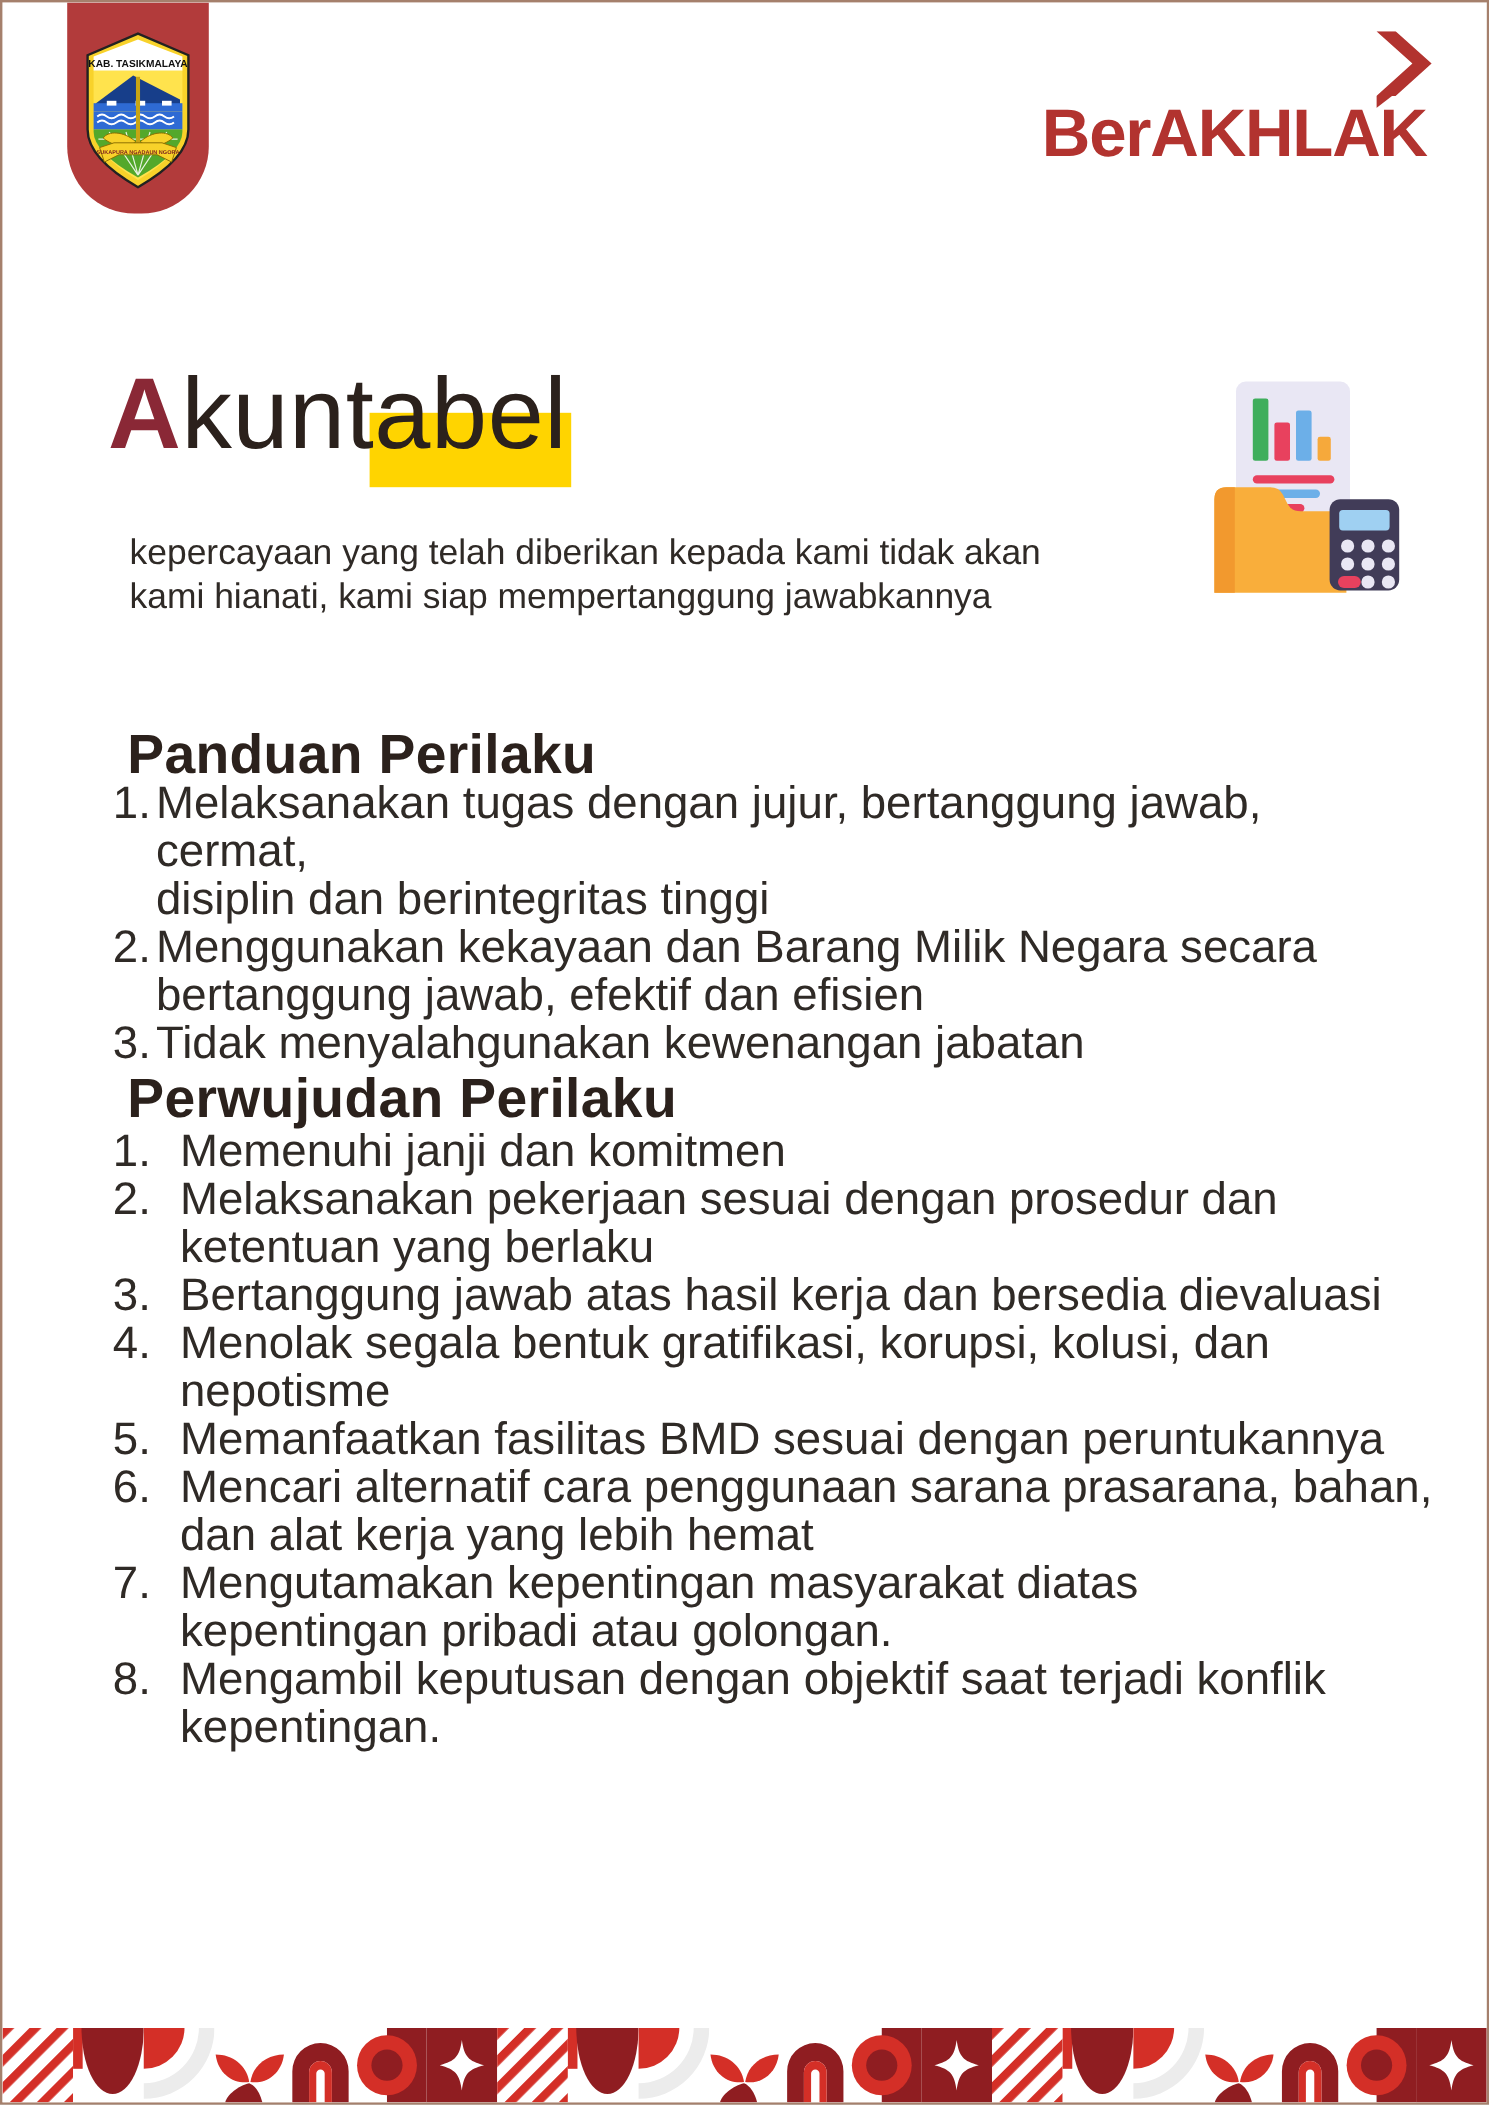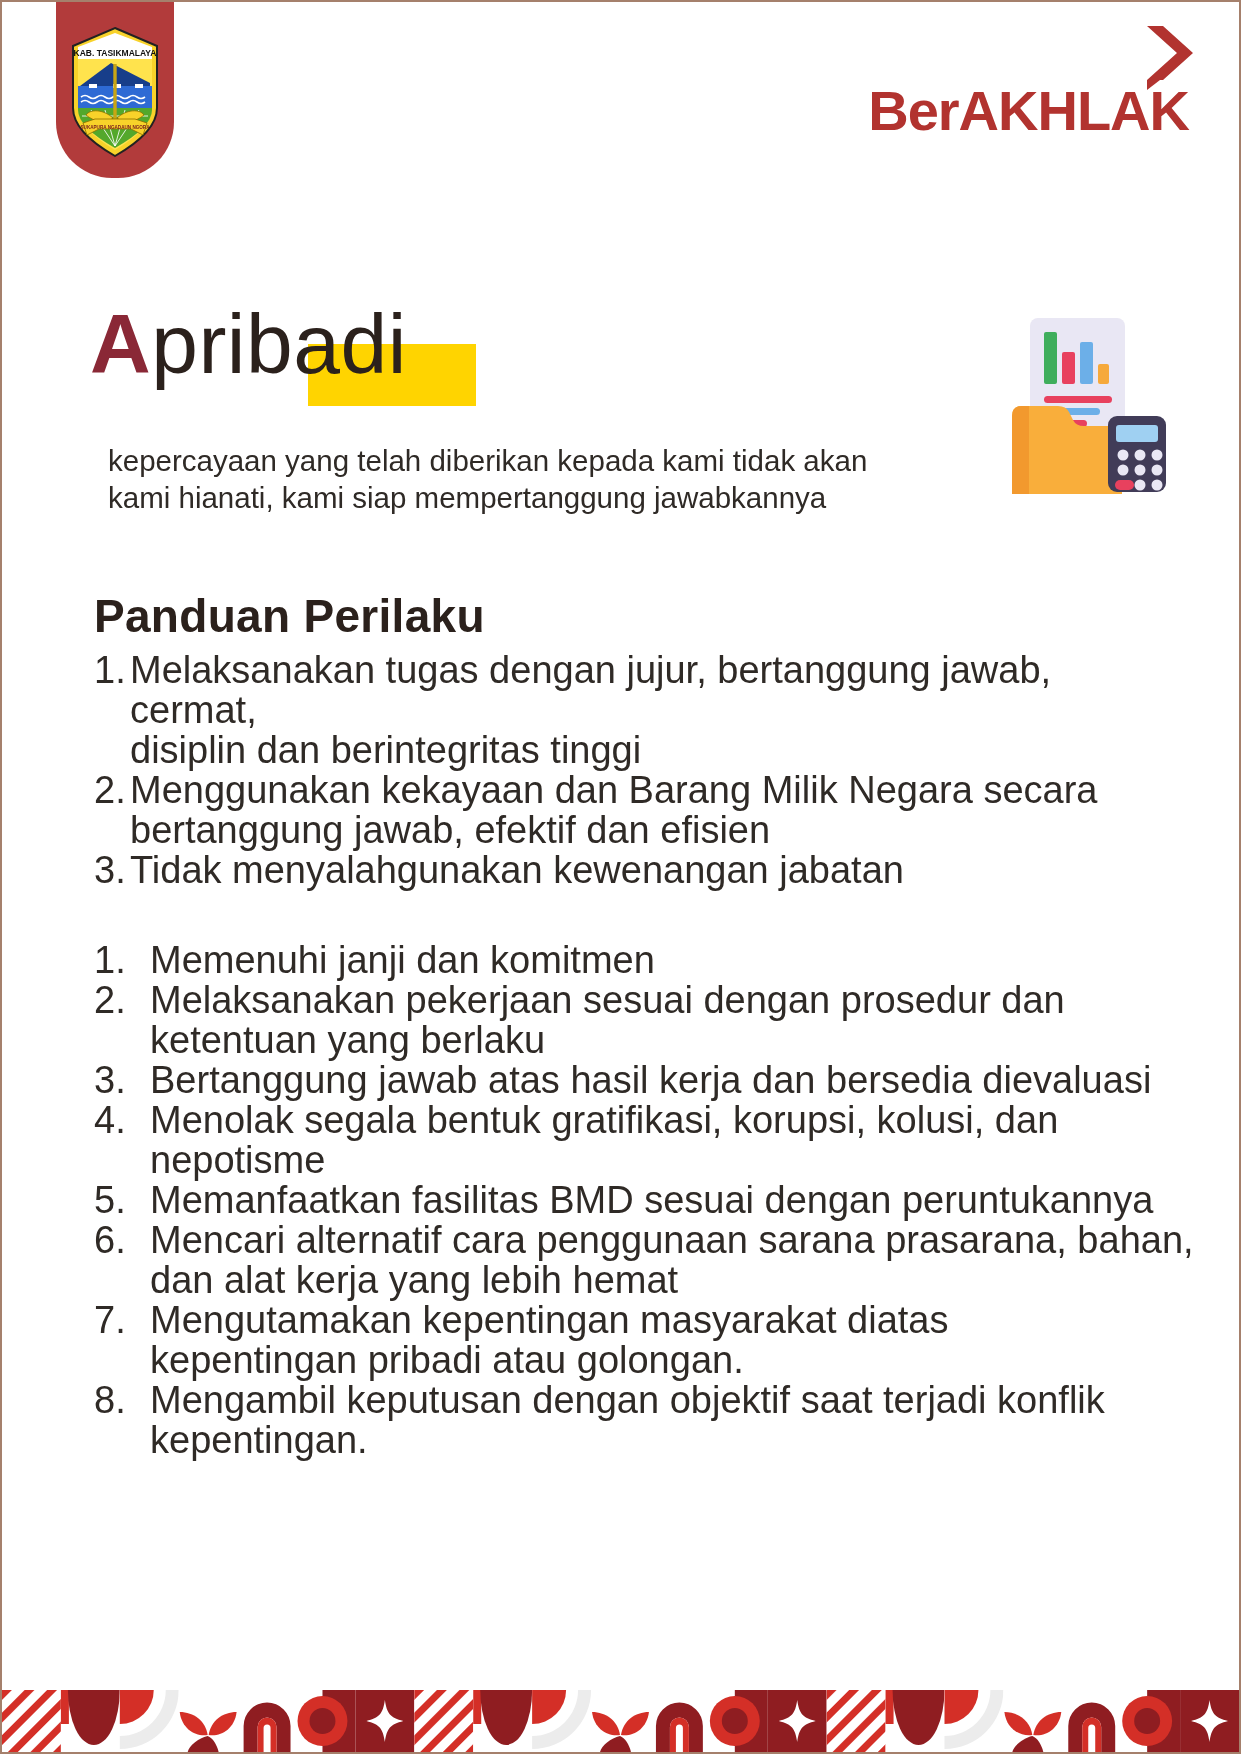--- a/index.html
+++ b/index.html
@@ -42,21 +42,21 @@
     background:var(--highlight-yellow,#FFD400);z-index:0;
   }
   .subtitle{
     position:absolute;left:90px;top:424px;margin:16px;
     font-size:29.5px;line-height:37px;white-space:pre-line;
     color:var(--body-ink,#2F2A26);width:900px;
   }
   
   .h-panduan{position:absolute;left:88px;top:583px;}
   .h-perwujudan{position:absolute;left:88px;top:870px;}
-  h2{margin:4px;font-size:46px;font-weight:700;color:var(--ink,#2B211C);letter-spacing:.3px;}
+  h2{margin:16px;font-size:46px;font-weight:700;color:var(--ink,#2B211C);letter-spacing:.3px;}
   .list{
     position:absolute;margin:0;list-style:none;counter-reset:n;
     font-size:38px;line-height:40px;color:var(--body-ink,#2F2A26);
   }
   .list li{counter-increment:n;position:relative;}
   .list li::before{content:counter(n) ".";position:absolute;}
   .list li span{white-space:pre-line;}
   .panduan-list{left:92px;top:648px;width:1010px;padding-left:36px;}
   .panduan-list li::before{left:-36px;}
   .perwujudan-list{left:92px;top:938px;width:1080px;padding-left:56px;}
@@ -120,21 +120,21 @@
   <div class="logo">
     <svg class="chev" width="52" height="66" viewBox="0 0 52 66">
       <polygon points="0,0 16,0 46,27 16,54 0,54 30,27" class="f-brand"></polygon>
       <polygon points="0,54 13,54 0,64" class="f-brand"></polygon>
     </svg>
     <span class="logo-text">BerAKHLAK</span>
   </div>
 
   <section class="value">
     <h1 class="title">
-      <span class="hl"></span><span class="t-a">A</span><span class="t-rest">pribadi</span>
+      <span class="hl"></span><span class="t-a">A</span><span class="t-rest">kuntabel</span>
     </h1>
   </section>
   <p class="subtitle">kepercayaan yang telah diberikan kepada kami tidak akan
 kami hianati, kami siap mempertanggung jawabkannya</p>
 
   <svg class="illus" width="172" height="188" viewBox="0 0 172 188">
     <g>
       <rect x="28" y="10" width="95" height="130" rx="8" class="f-paper"></rect>
       <rect x="42" y="24" width="13" height="52" rx="2" class="f-green"></rect>
       <rect x="60" y="44" width="13" height="32" rx="2" class="f-pink"></rect>
@@ -170,20 +170,23 @@
   </div>
   <ol class="list panduan-list">
 
   <li class="list-item"><span>Melaksanakan tugas dengan jujur, bertanggung jawab, cermat,
 disiplin dan berintegritas tinggi</span></li>
       <li class="list-item"><span>Menggunakan kekayaan dan Barang Milik Negara secara
 bertanggung jawab, efektif dan efisien</span></li>
       <li class="list-item"><span>Tidak menyalahgunakan kewenangan jabatan</span></li>
     </ol>
 
+  <div class="h-perwujudan">
+    <h2>Perwujudan Perilaku</h2>
+  </div>
   <ol class="list perwujudan-list">
 
   <li class="list-item"><span>Memenuhi janji dan komitmen</span></li>
       <li class="list-item"><span>Melaksanakan pekerjaan sesuai dengan prosedur dan
 ketentuan yang berlaku</span></li>
       <li class="list-item"><span>Bertanggung jawab atas hasil kerja dan bersedia dievaluasi</span></li>
       <li class="list-item"><span>Menolak segala bentuk gratifikasi, korupsi, kolusi, dan nepotisme</span></li>
       <li class="list-item"><span>Memanfaatkan fasilitas BMD sesuai dengan peruntukannya</span></li>
       <li class="list-item"><span>Mencari alternatif cara penggunaan sarana prasarana, bahan,
 dan alat kerja yang lebih hemat</span></li>

